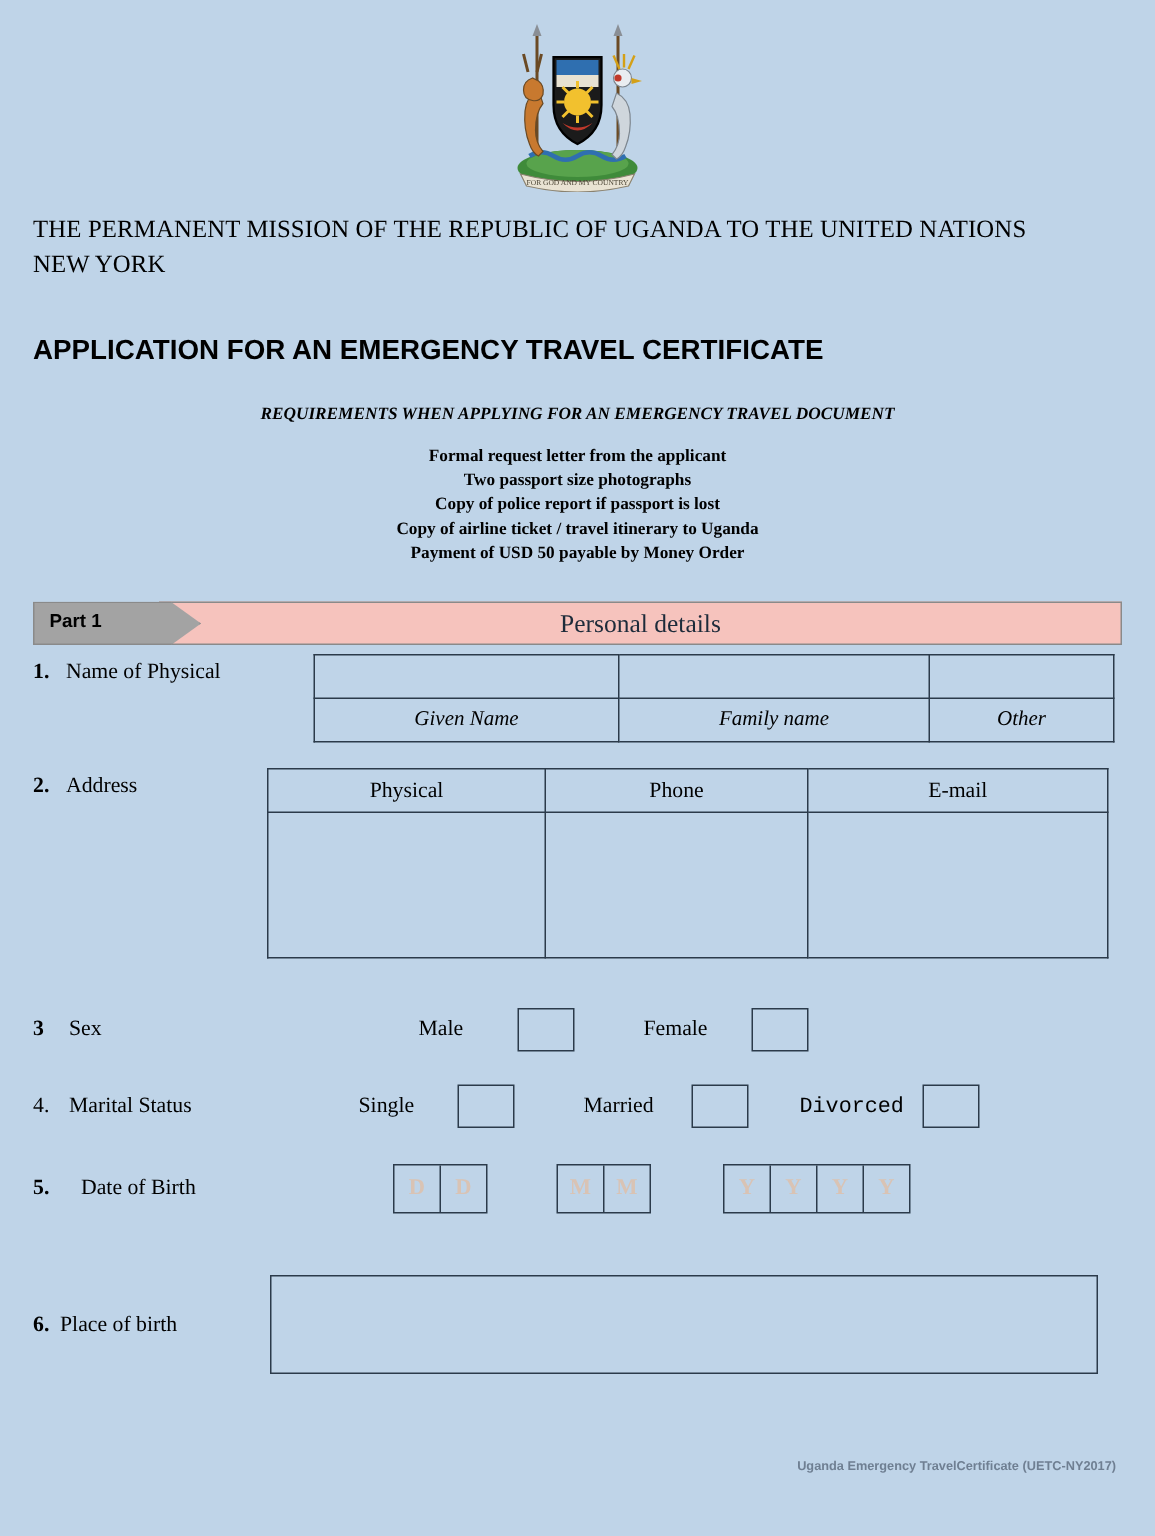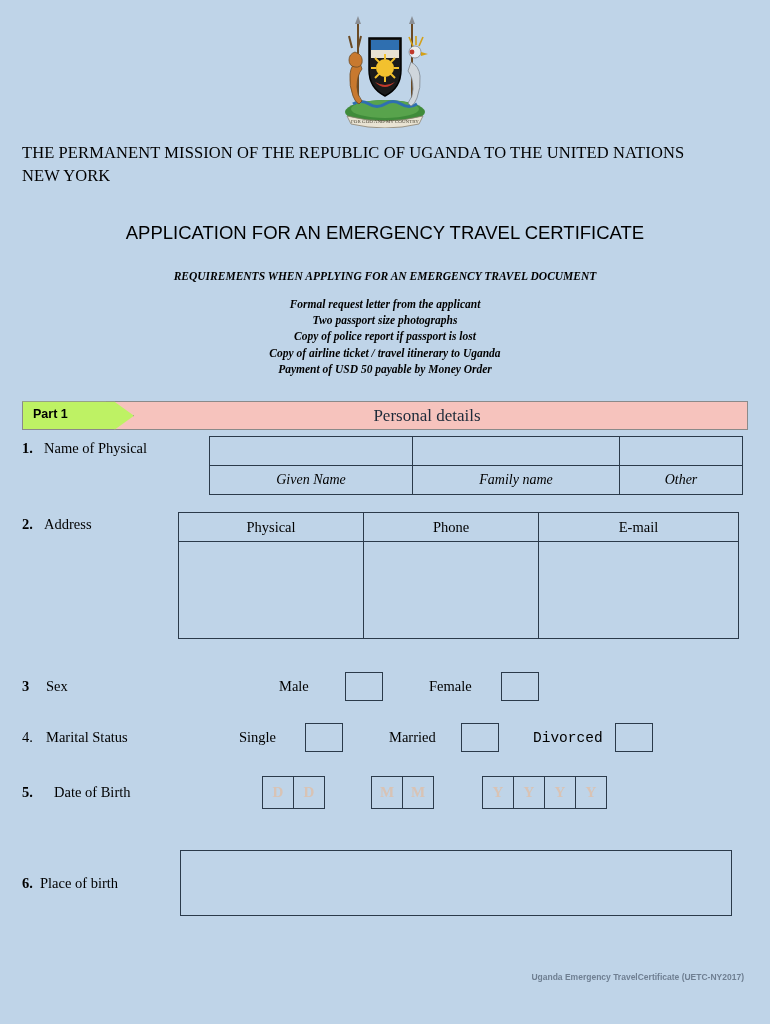--- a/index.html
+++ b/index.html
@@ -38,37 +38,36 @@
 
   
   .mission-title {
     text-align: left;
     font-size: 16.5px;
     line-height: 1.38;
     margin-top: 14px;
     letter-spacing: .1px;
   }
   .app-title {
-    text-align: center;
+    text-align: left;
     font-family: "Liberation Sans", sans-serif;
-    font-weight: normal;
+    font-weight: bold;
     font-size: 18.5px;
     margin-top: 34px;
   }
   .req-title {
     text-align: center;
     font-weight: bold;
     font-style: italic;
     font-size: 11.5px;
     margin-top: 26px;
   }
   .req-list {
     text-align: center;
     font-weight: bold;
-    font-style: italic;
     font-size: 11.5px;
     line-height: 1.42;
     margin-top: 14px;
   }
 
   
   .part-banner {
     position: relative;
     margin-top: 24px;
     height: 29px;
@@ -82,21 +81,21 @@
     background: #f6c3bd;
     border: 1px solid #8a8a8a;
     box-sizing: border-box;
   }
   .banner-label {
     position: absolute;
     left: 0;
     top: 0;
     width: 112px;
     height: 29px;
-    background: #bef264;
+    background: #a3a3a3;
     border: 1px solid #8a8a8a;
     box-sizing: border-box;
     clip-path: polygon(0 0, 82% 0, 100% 50%, 82% 100%, 0 100%);
   }
   .banner-label span {
     display: block;
     padding: 5px 0 0 10px;
     font-family: "Liberation Sans", sans-serif;
     font-weight: bold;
     font-size: 12.5px;

